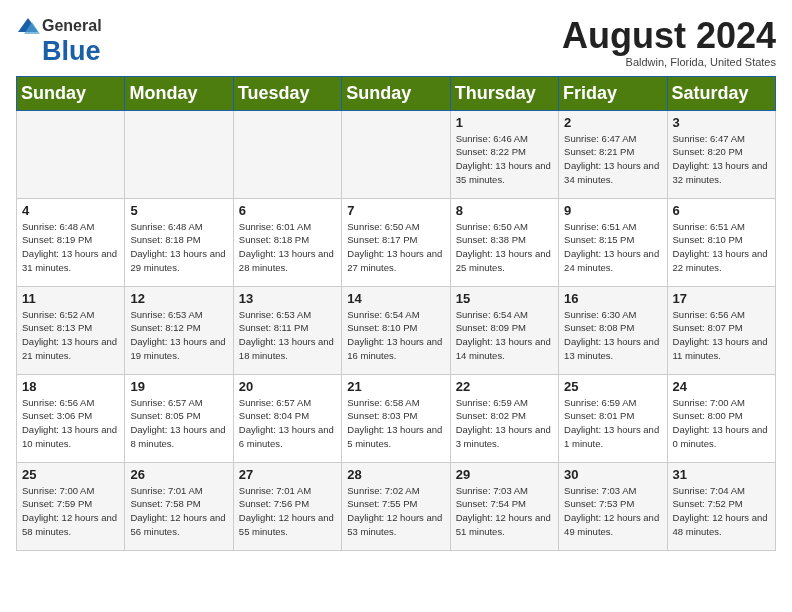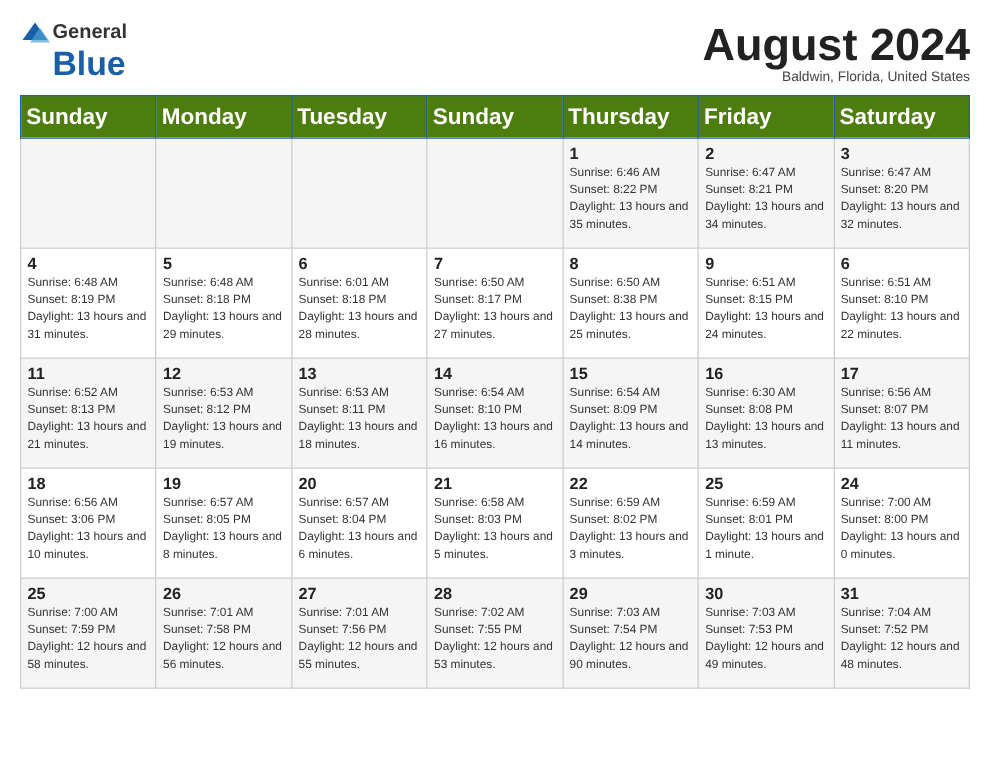--- a/index.html
+++ b/index.html
@@ -236,21 +236,21 @@
         <td>
           <span class="day-number">27</span>
           <div class="day-info"><span>Sunrise: 7:01 AM</span><br><span>Sunset: 7:56 PM</span><br><span>Daylight: 12 hours and 55 minutes.</span></div>
         </td>
         <td>
           <span class="day-number">28</span>
           <div class="day-info"><span>Sunrise: 7:02 AM</span><br><span>Sunset: 7:55 PM</span><br><span>Daylight: 12 hours and 53 minutes.</span></div>
         </td>
         <td>
           <span class="day-number">29</span>
-          <div class="day-info"><span>Sunrise: 7:03 AM</span><br><span>Sunset: 7:54 PM</span><br><span>Daylight: 12 hours and 90 minutes.</span></div>
+          <div class="day-info"><span>Sunrise: 7:03 AM</span><br><span>Sunset: 7:54 PM</span><br><span>Daylight: 12 hours and 51 minutes.</span></div>
         </td>
         <td>
           <span class="day-number">30</span>
           <div class="day-info"><span>Sunrise: 7:03 AM</span><br><span>Sunset: 7:53 PM</span><br><span>Daylight: 12 hours and 49 minutes.</span></div>
         </td>
         <td>
           <span class="day-number">31</span>
           <div class="day-info"><span>Sunrise: 7:04 AM</span><br><span>Sunset: 7:52 PM</span><br><span>Daylight: 12 hours and 48 minutes.</span></div>
         </td>
       </tr>

